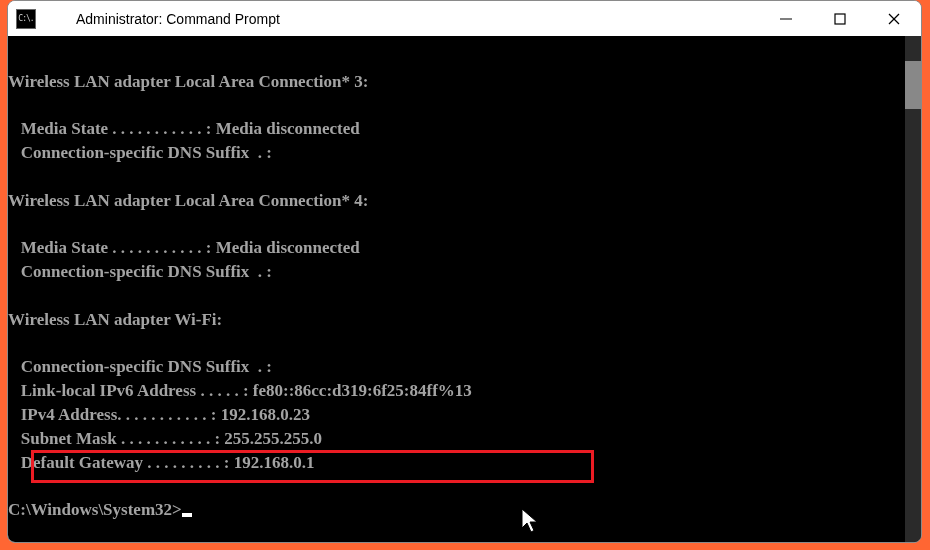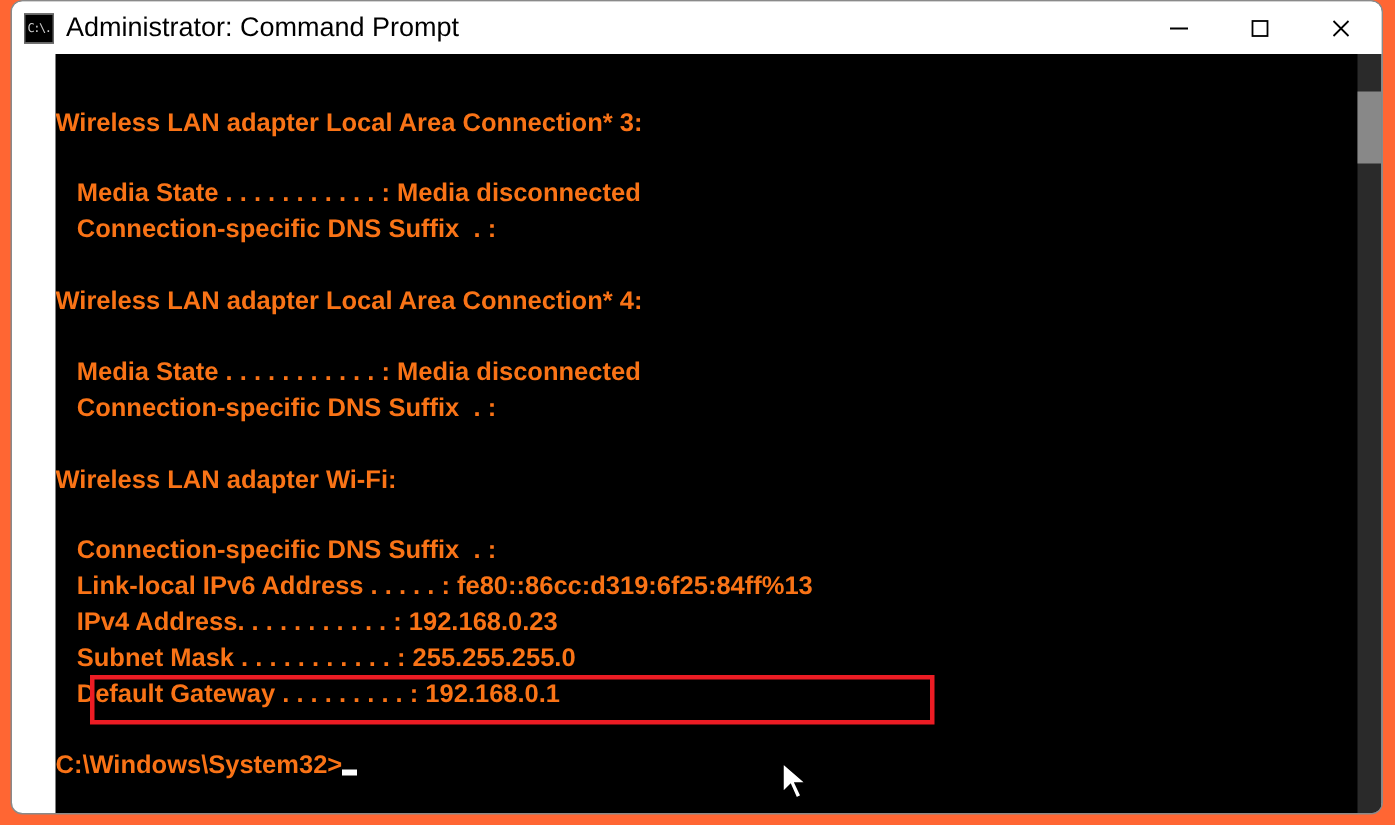--- a/index.html
+++ b/index.html
@@ -43,22 +43,23 @@
       margin-right: 8px;
       display: flex;
       align-items: center;
       justify-content: center;
       color: #ccc;
       font-size: 8px;
       font-family: monospace;
       letter-spacing: -1px;
     }
     .titlebar-text {
-      font-size: 18px;
+      font-size: 14px;
       color: #000;
+      margin-left: 32px;
     }
     .window-controls {
       position: absolute;
       right: 0;
       top: 0;
       display: flex;
       height: 35px;
     }
     .win-btn {
       width: 54px;
@@ -70,29 +71,28 @@
       border: none;
       cursor: pointer;
     }
     .win-btn svg {
       stroke: #000;
       fill: none;
     }
     .terminal {
       flex: 1;
       background: #000;
-      color: #f97316;
-      font-family: Liberation Sans, sans-serif;
+      color: #a3a3a3;
+      font-family: Liberation Serif, serif;
       font-size: 17px;
       font-weight: 600;
       padding: 10px 0 0 0;
       position: relative;
       line-height: 1.4;
       overflow: hidden;
-      margin-left: 29px;
     }
     .terminal-content {
       white-space: pre;
       position: relative;
       padding-bottom: 4px;
     }
     .scrollbar-track {
       position: absolute;
       right: 0;
       top: 0;

